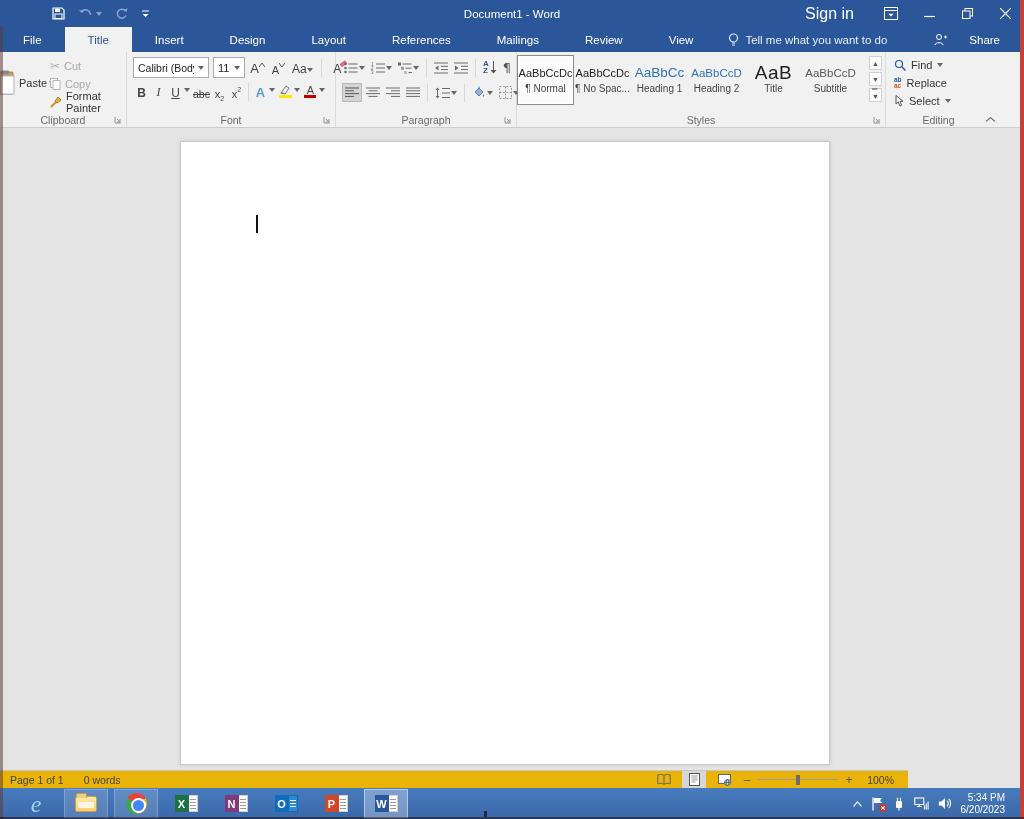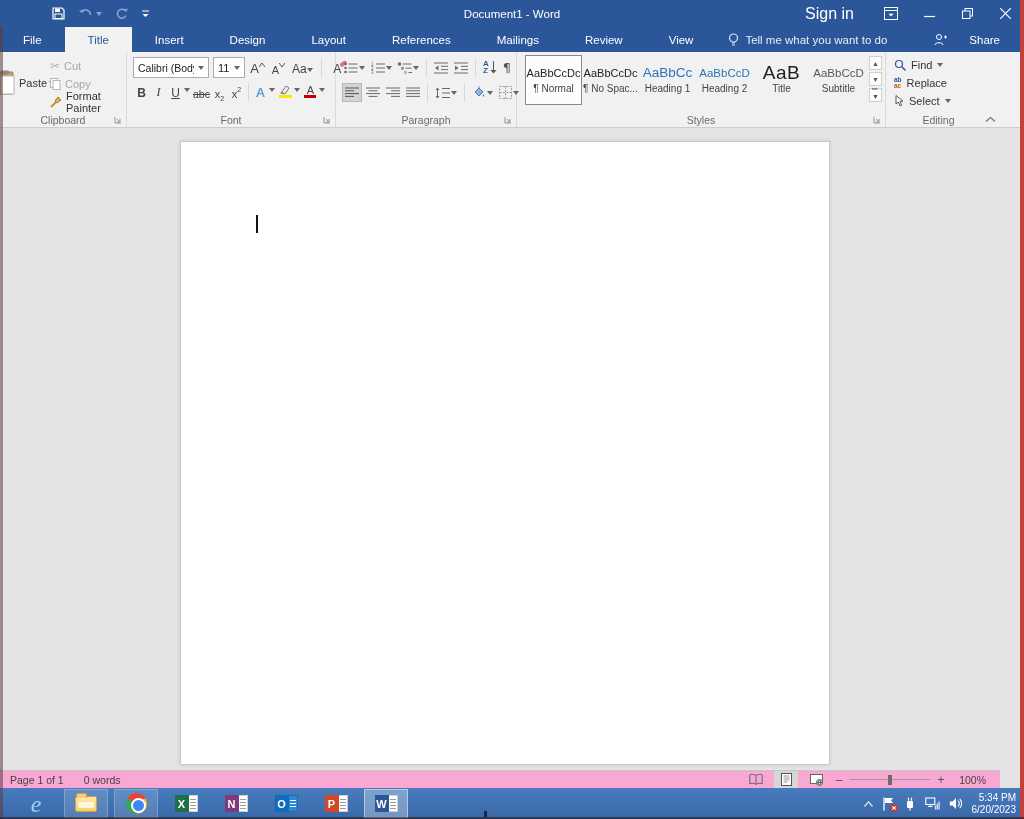--- a/index.html
+++ b/index.html
@@ -54,21 +54,21 @@
   .fbtn { min-width:17px; height:20px; display:flex; align-items:flex-end; justify-content:center; padding:1px 1px 2px; font-size:12px; color:#444; }
   .vsep { width:1px; height:18px; background:#d9d7d5; margin:0 3px; }
   .colorbar { display:block; height:3px; margin-top:0px; }
 
   .para-row1 { position:absolute; left:6px; top:6px; display:flex; align-items:center; gap:2px; }
   .para-row2 { position:absolute; left:6px; top:31px; display:flex; align-items:center; gap:2px; }
   .pbtn { height:19px; display:flex; align-items:center; justify-content:center; padding:0 2px; gap:1px; }
   .pbtn.sel { background:#d4d4d4; border:1px solid #b8b8b8; }
   .pilcrow { font-size:13px; color:#555; font-family:"DejaVu Sans",sans-serif; }
 
-  .styles-strip { position:absolute; left:8px; top:3px; display:flex; }
+  .styles-strip { position:absolute; left:0; top:3px; display:flex; }
   .style-card { width:57px; height:50px; display:flex; flex-direction:column; align-items:center; justify-content:center; gap:3px; border:1px solid transparent; }
   .style-card.sel { background:#fcfcfc; border:1px solid #8a8a8a; box-shadow:inset 0 0 0 1px #fff; }
   .st-sample { line-height:14px; white-space:nowrap; }
   .st-name { font-size:10px; color:#444; white-space:nowrap; }
   .s-normal { font-size:11px; color:#222; }
   .s-h1 { font-size:13.5px; color:#2e74b5; }
   .s-h2 { font-size:11.5px; color:#2e74b5; }
   .s-title { font-size:19px; color:#1f1f1f; font-weight:400; letter-spacing:.5px; }
   .s-sub { font-size:11.5px; color:#595959; }
   .styles-arrows { position:absolute; right:3px; top:4px; width:13px; display:flex; flex-direction:column; gap:2px; align-items:center; }
@@ -76,21 +76,21 @@
 
   .edit-row { position:absolute; left:8px; display:flex; align-items:center; gap:5px; font-size:11px; color:#333; height:16px; }
 
   
   .doc-area { position:absolute; top:128px; left:0; width:1024px; height:642px; background:#e4e4e4; }
   .page { position:absolute; left:180px; top:13px; width:650px; height:624px; background:#fff; border:1px solid #c9c9c9; box-shadow:0 0 4px rgba(0,0,0,.12); }
   .text-cursor { position:absolute; left:75px; top:73px; width:2px; height:18px; background:#111; animation:blink 1.1s steps(1) infinite; }
   @keyframes blink { 50% { opacity:0; } }
 
   
-  .statusbar { position:absolute; top:770px; left:0; width:1000px; height:18px; background:#f9a8d4; border-top:1px solid #c6c6c6; display:flex; align-items:center; font-size:10.5px; color:#444; }
+  .statusbar { position:absolute; top:770px; left:0; width:908px; height:18px; background:#eab308; border-top:1px solid #c6c6c6; display:flex; align-items:center; font-size:10.5px; color:#444; }
   .sb-item { padding:0 10px; }
   .sb-right { margin-left:auto; display:flex; align-items:center; gap:6px; padding-right:14px; }
   .viewbtn { width:24px; height:17px; display:flex; align-items:center; justify-content:center; }
   .viewbtn.sel { background:#d6d6d6; }
   .zoom-track { position:relative; width:80px; height:17px; display:flex; align-items:center; }
   .zoom-line { width:80px; height:1px; background:#9a9a9a; }
   .zoom-thumb { position:absolute; left:38px; top:4px; width:4px; height:10px; background:#6d6d6d; }
   .zoom-sign { font-size:12px; color:#555; width:10px; text-align:center; }
 
   
@@ -101,21 +101,21 @@
   .office-ic { display:flex; align-items:center; }
   .office-tile { width:14px; height:17px; display:flex; align-items:center; justify-content:center; color:#fff; font-weight:bold; font-size:11px; }
   .office-page { width:9px; height:17px; background:#fff; border:1px solid #d0d0d0; border-left:none; display:flex; flex-direction:column; justify-content:center; gap:2px; padding:0 1px; }
   .office-page i { display:block; height:1px; background:#9c9c9c; }
   .chrome-ic { width:21px; height:21px; border-radius:50%; background:conic-gradient(from -60deg,#ea4335 0 120deg,#fbbc05 120deg 240deg,#34a853 240deg 360deg); position:relative; }
   .chrome-ic::after { content:""; position:absolute; left:5px; top:5px; width:11px; height:11px; border-radius:50%; background:#4285f4; border:2px solid #fff; }
   .ie-ic { color:#9ed6f2; font-size:24px; font-style:italic; font-family:"Liberation Serif","DejaVu Serif",serif; line-height:20px; }
   .folder-ic { position:relative; width:22px; height:16px; background:linear-gradient(#ffe9a8,#f7ce6b); border:1px solid #caa24d; border-radius:2px; }
   .folder-ic::before { content:""; position:absolute; top:-4px; left:0; width:9px; height:4px; background:#f2cf7e; border:1px solid #caa24d; border-bottom:none; border-radius:2px 2px 0 0; }
   .folder-ic::after { content:""; position:absolute; left:2px; top:5px; right:2px; height:6px; background:rgba(255,255,255,.75); border-radius:1px; }
-  .tray { margin-left:auto; display:flex; align-items:center; gap:9px; padding-right:8px; }
+  .tray { margin-left:auto; display:flex; align-items:center; gap:9px; padding-right:19px; }
   .tray-clock { text-align:right; color:#fff; font-size:10px; line-height:12px; }
   .cursor-speck { position:absolute; left:484px; top:811px; width:3px; height:6px; background:#1a2a3a; z-index:50; }
 
   svg { display:block; }
 </style>
 </head>
 <body>
 
 <div class="screen">
 

